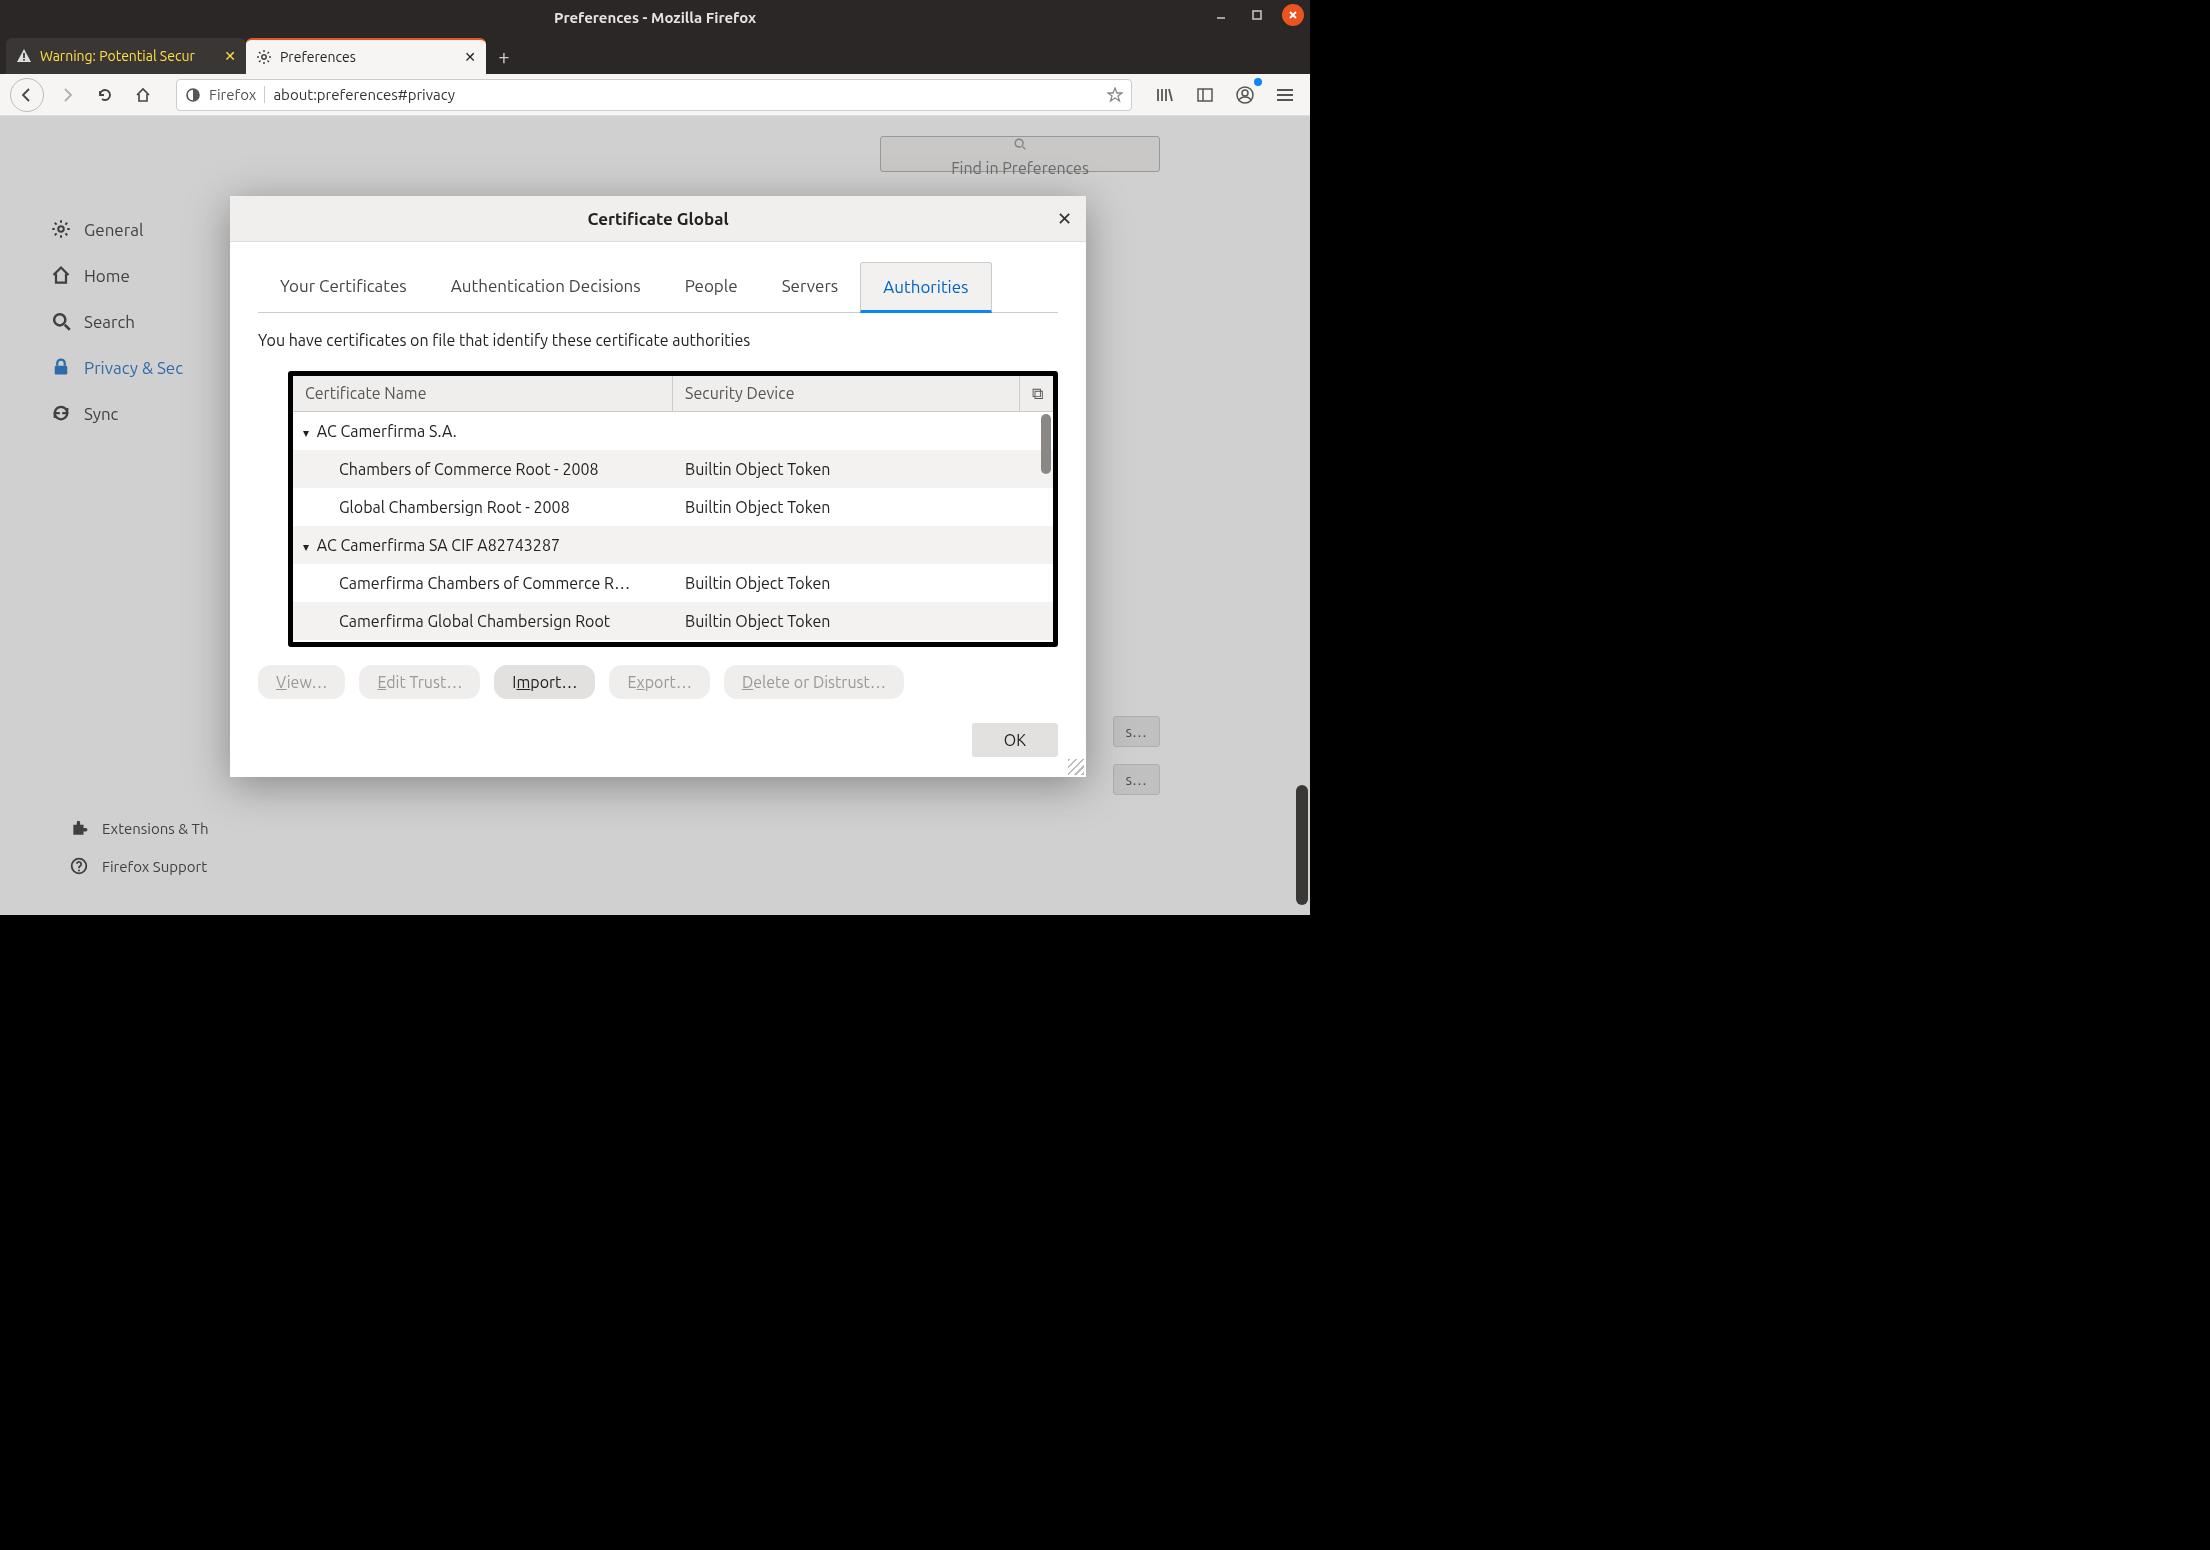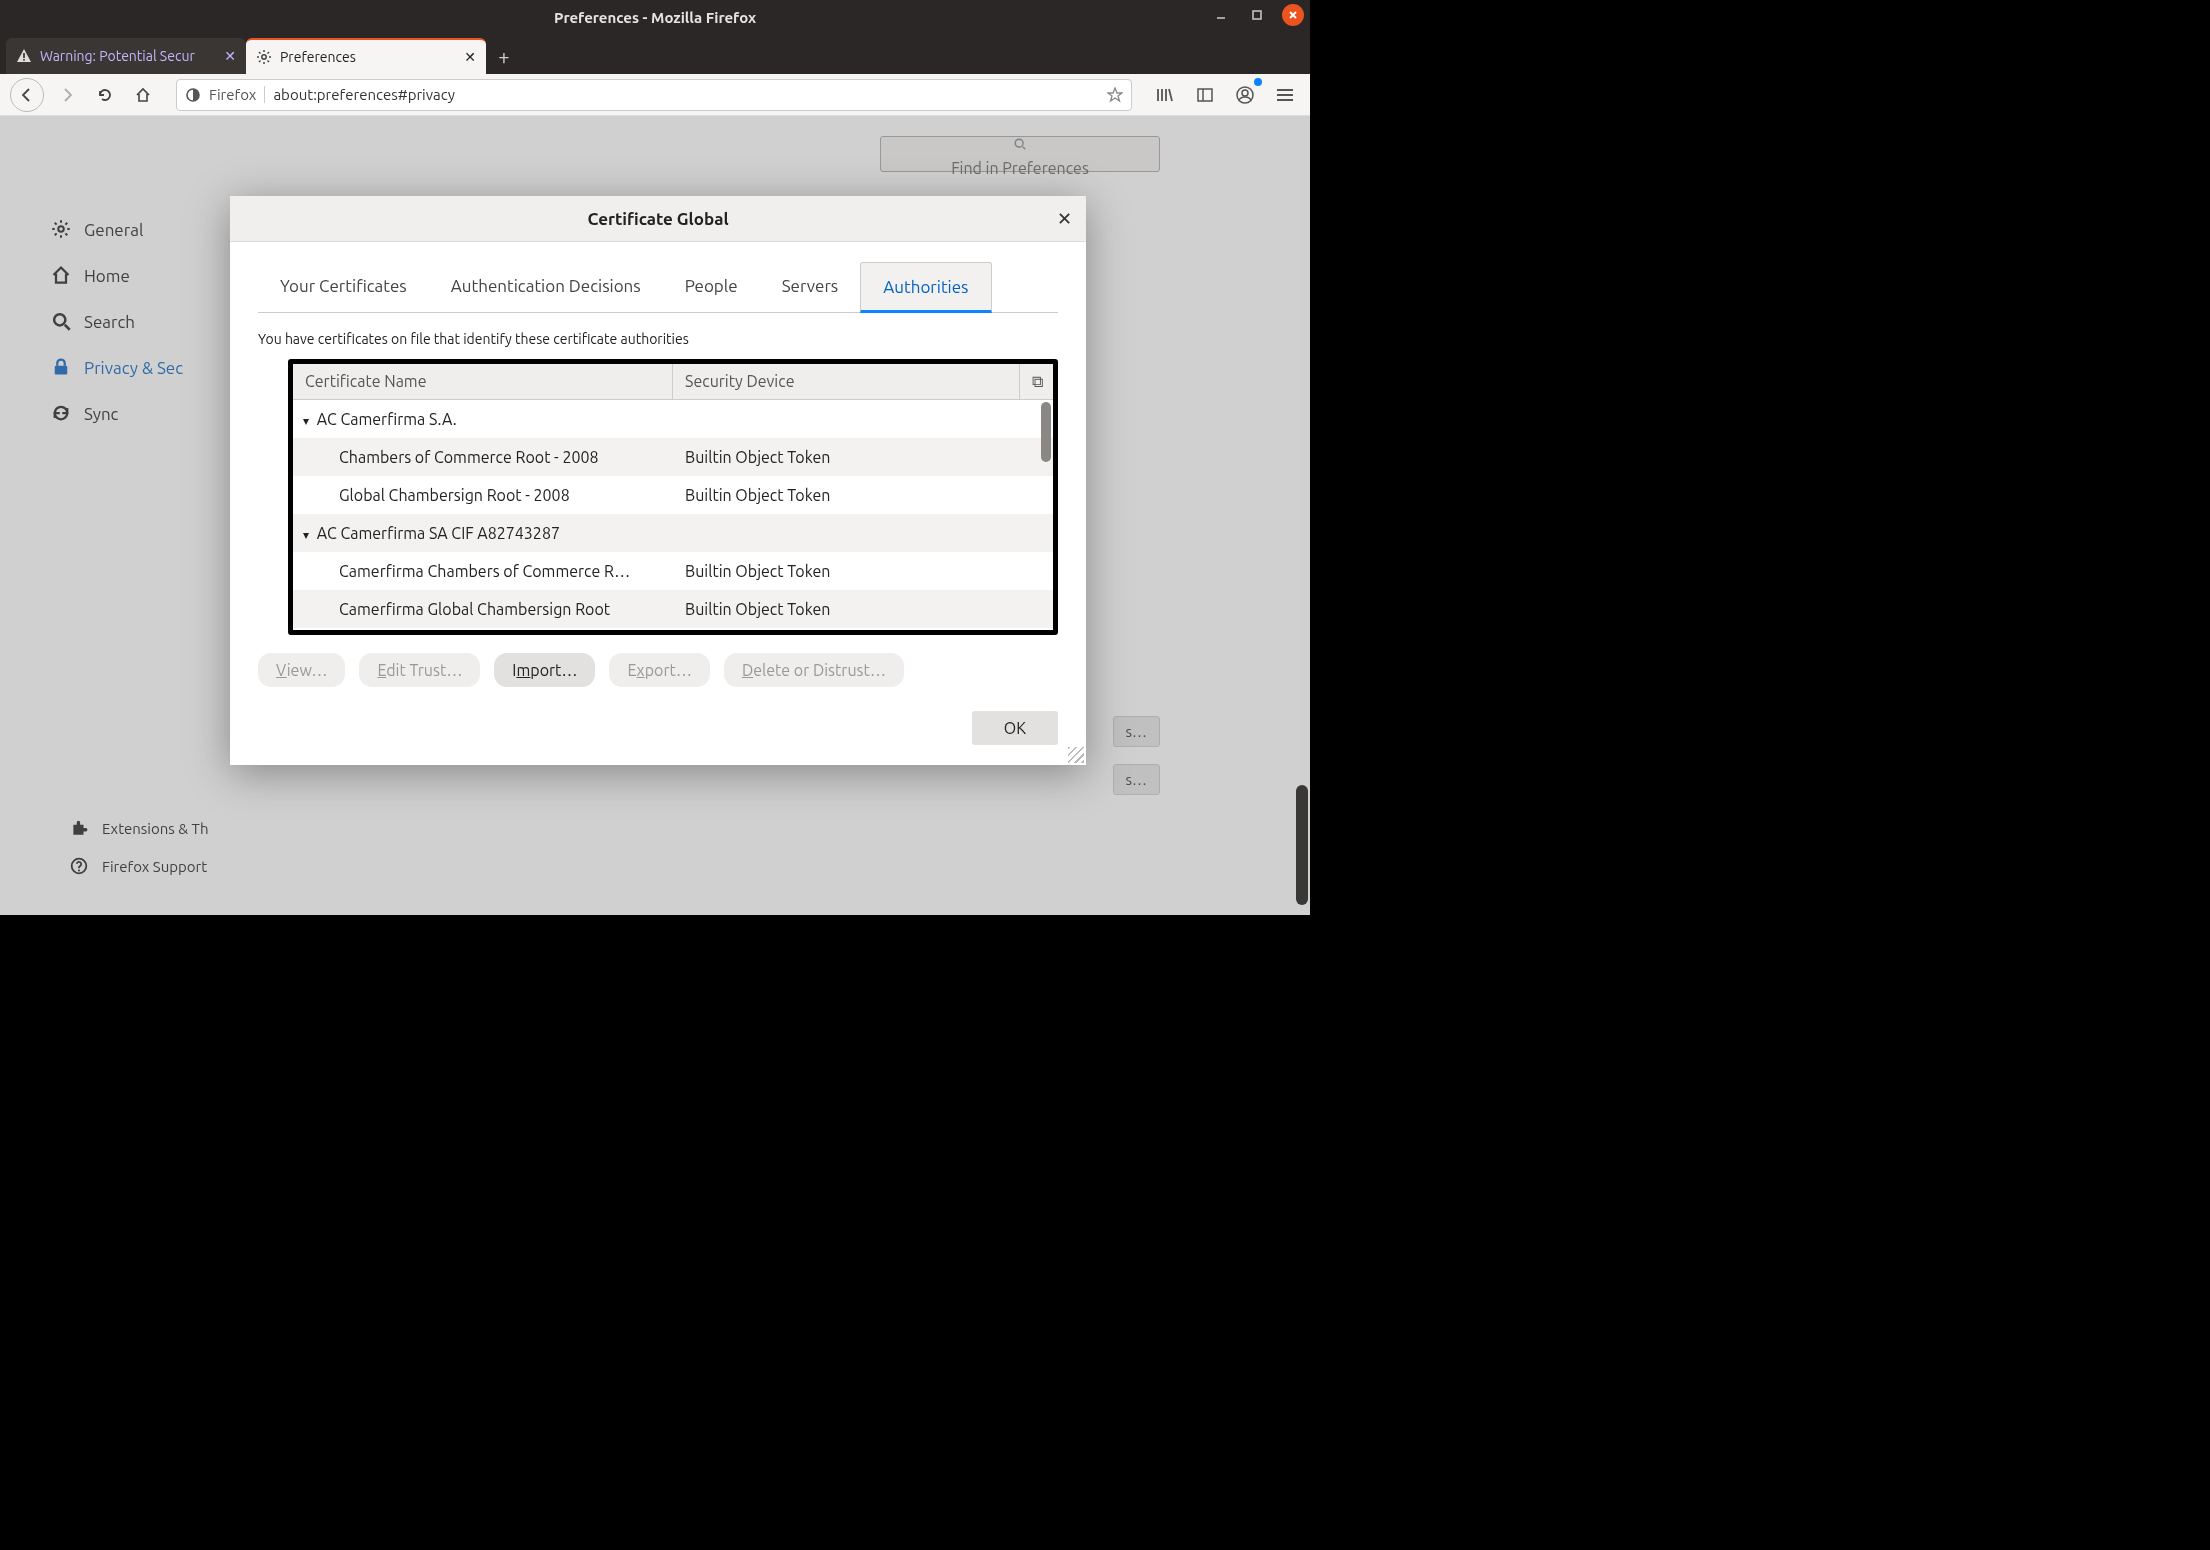--- a/index.html
+++ b/index.html
@@ -7,21 +7,21 @@
 
   
   .titlebar { background: #2b2726; height: 34px; display: flex; align-items: center; justify-content: center; position: relative; }
   .titlebar .title { color: #e6e3e2; font-size: 15px; font-weight: 600; }
   .win-controls { position: absolute; right: 6px; top: 4px; display: flex; gap: 14px; align-items: center; }
   .win-btn { width: 22px; height: 22px; border-radius: 50%; display: flex; align-items: center; justify-content: center; color: #ddd; font-size: 12px; }
   .win-close { background: #e95420; color: #fff; }
 
   
   .tabstrip { background: #2b2726; height: 40px; display: flex; align-items: flex-end; padding-left: 6px; }
-  .tab { height: 36px; min-width: 240px; display: flex; align-items: center; padding: 0 10px; gap: 8px; color: #c4b5fd; font-size: 14px; border-top-left-radius: 6px; border-top-right-radius: 6px; }
+  .tab { height: 36px; min-width: 240px; display: flex; align-items: center; padding: 0 10px; gap: 8px; color: #fde047; font-size: 14px; border-top-left-radius: 6px; border-top-right-radius: 6px; }
   .tab.inactive { background: #3a3634; }
   .tab.active { background: #f6f5f4; color: #222; border-top: 2px solid #e95420; }
   .tab .tab-close { margin-left: auto; font-size: 14px; color: inherit; }
   .tab .ico { width: 16px; height: 16px; display:flex; align-items:center; justify-content:center; }
   .newtab { width: 36px; height: 36px; display: flex; align-items: center; justify-content: center; color: #ccc; font-size: 20px; }
 
   
   .toolbar { background: #f6f5f4; height: 42px; display: flex; align-items: center; padding: 0 10px; gap: 8px; border-bottom: 1px solid #ddd; }
   .tb-btn { width: 30px; height: 30px; display: flex; align-items: center; justify-content: center; color: #555; border-radius: 4px; }
   .nav-back { border: 1px solid #bbb; border-radius: 50%; width: 34px; height: 34px; }
@@ -55,21 +55,21 @@
 
   
   .modal { position: absolute; left: 230px; top: 80px; width: 856px; background: #fff; box-shadow: 0 8px 40px rgba(0,0,0,0.35); }
   .modal-header { background: #f0efee; height: 46px; display: flex; align-items: center; justify-content: center; position: relative; border-bottom: 1px solid #ddd; }
   .modal-header .mtitle { font-size: 17px; font-weight: 600; color: #222; }
   .modal-header .mclose { position: absolute; right: 14px; top: 12px; font-size: 18px; color: #333; }
   .modal-body { padding: 20px 28px 12px; }
   .mtabs { display: flex; border-bottom: 1px solid #ccc; }
   .mtab { padding: 14px 22px; color: #444; font-size: 17px; border-top-left-radius: 3px; border-top-right-radius: 3px; }
   .mtab.active { background: #f2f1f0; color: #0062c4; border: 1px solid #ccc; border-bottom: 3px solid #0a84ff; margin-bottom: -1px; }
-  .prompt { margin: 18px 0 12px; font-size: 14px; color: #222; }
+  .prompt { margin: 18px 0 22px; font-size: 16px; color: #222; }
   .cert-table { border: 5px solid #000000; border-radius: 3px; overflow: hidden; margin-left: 30px; }
   .ct-head { background: #efeeed; display: flex; border-bottom: 1px solid #ccc; }
   .ct-head .col { padding: 8px 12px; color: #555; font-size: 16px; }
   .col-name { width: 380px; border-right: 1px solid #ccc; }
   .col-dev { flex: 1; }
   .col-cfg { width: 34px; border-left: 1px solid #ccc; text-align: center; color: #666; }
   .ct-body { height: 230px; overflow-y: auto; position: relative; }
   .ct-row { display: flex; align-items: center; height: 38px; font-size: 16px; color: #222; }
   .ct-row:nth-child(odd) { background: #fff; }
   .ct-row:nth-child(even) { background: #f3f2f1; }

